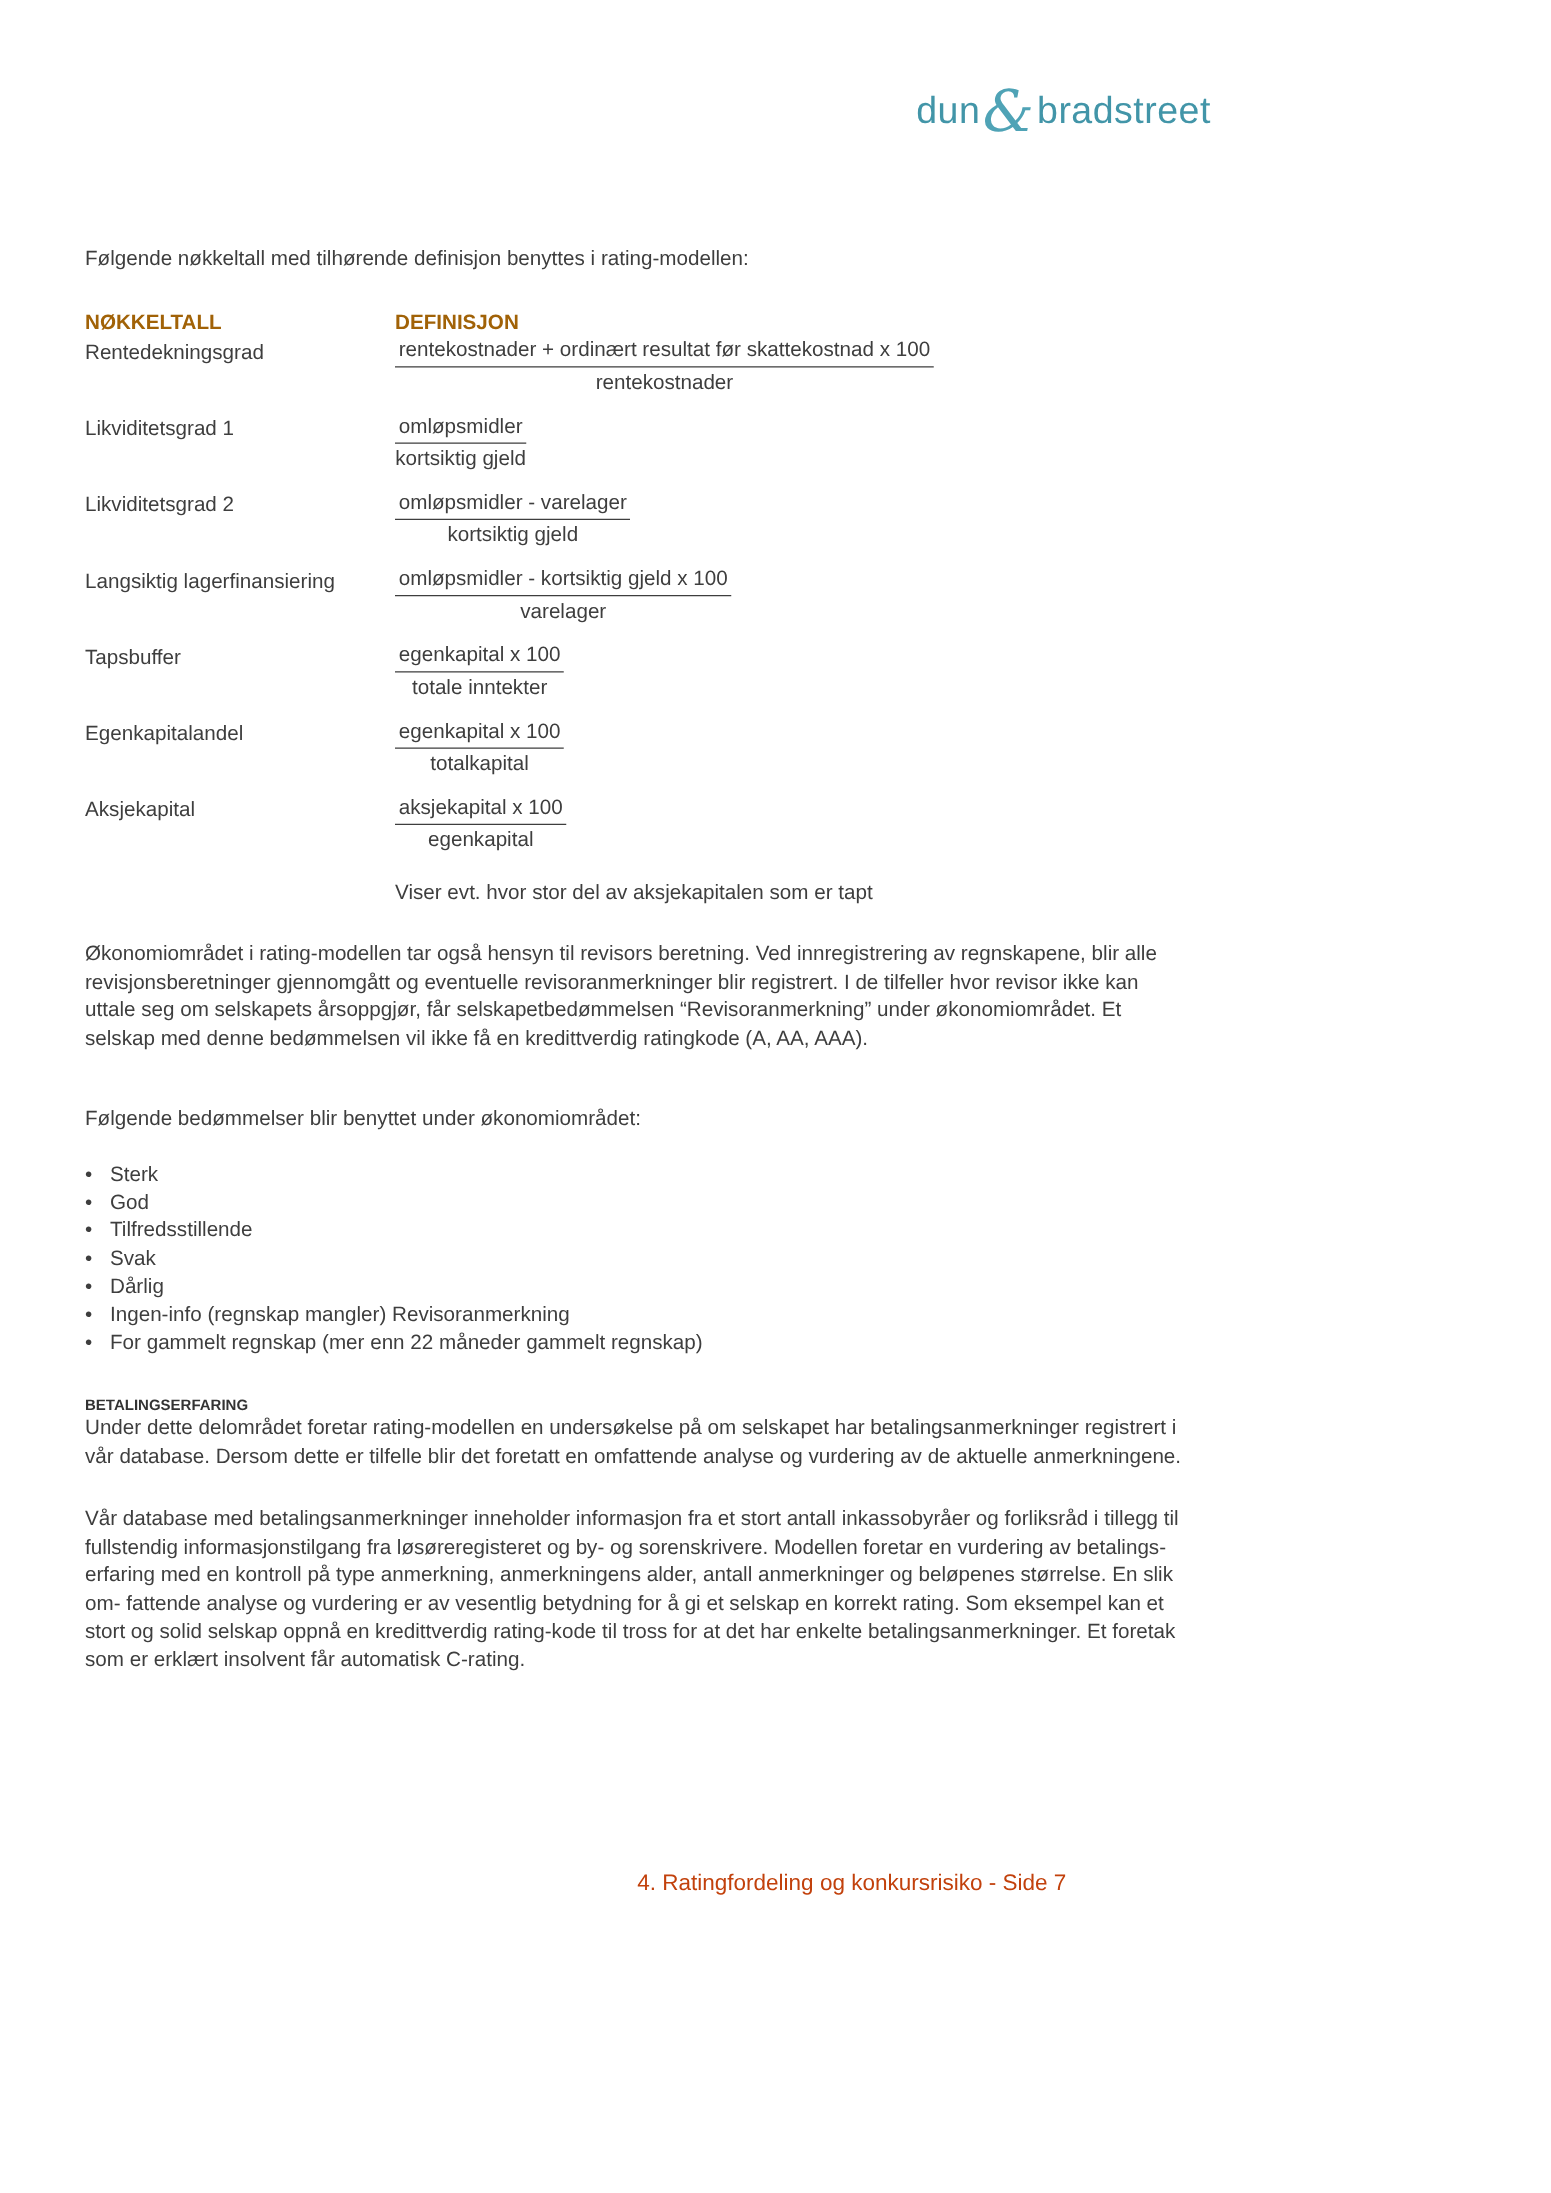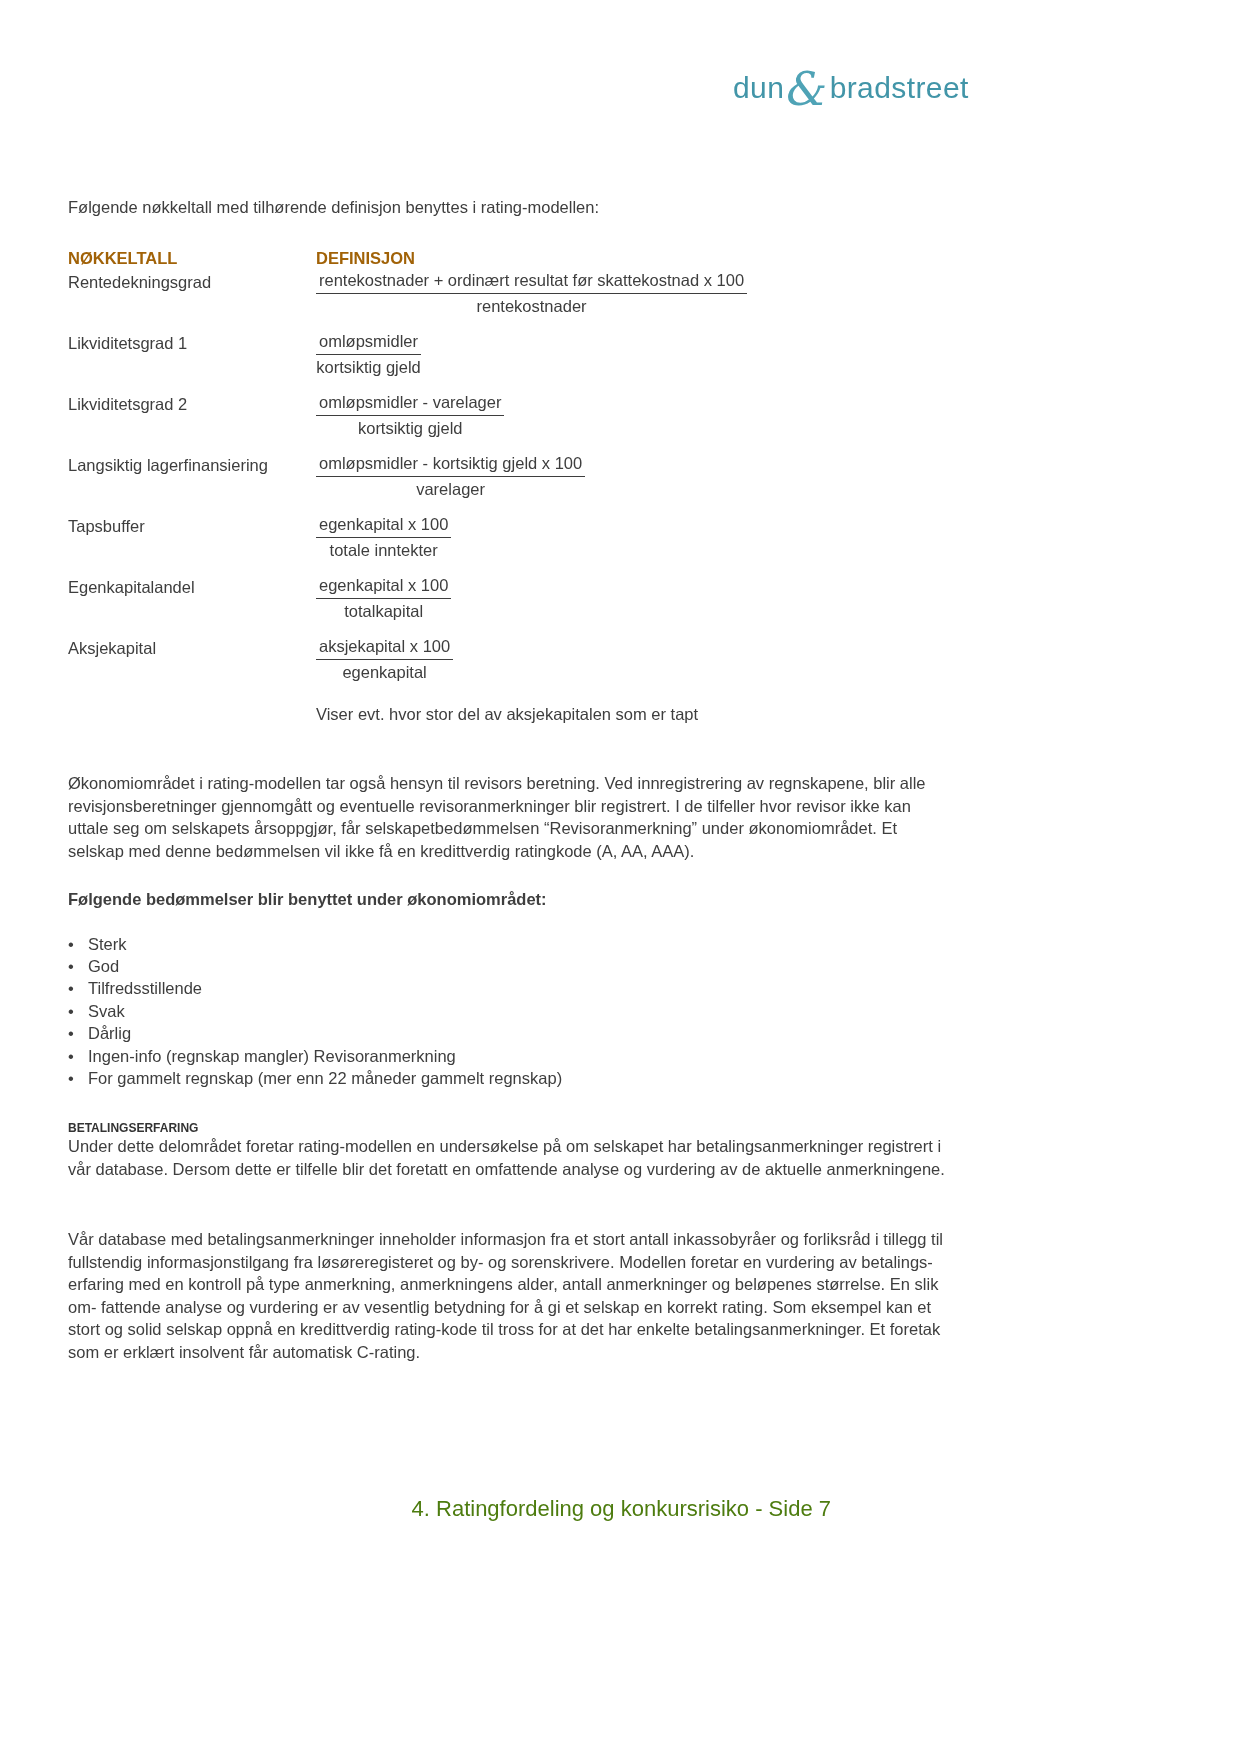--- a/index.html
+++ b/index.html
@@ -43,36 +43,36 @@
   .thead { display: flex; font-weight: bold; color: #a16207; }
   .thead .col-term { width: 248px; flex: 0 0 248px; }
 
   .trow { display: flex; align-items: flex-start; margin-bottom: 13px; }
   .trow .term { width: 248px; flex: 0 0 248px; padding-top: 5px; }
   .frac { display: inline-block; text-align: center; }
   .frac .num { display: inline-block; border-bottom: 1.5px solid #3e3e3e; padding: 3px 3px 3px; }
   .frac .den { display: block; padding-top: 3px; }
   .table-note { margin-top: 10px; margin-bottom: 0; }
 
-  .para { line-height: 22.5px; margin-top: 48px; }
-  .para.tight { margin-top: 26px; font-weight: bold; }
+  .para { line-height: 22.5px; margin-top: 28px; }
+  .para.tight { margin-top: 42px; }
 
   .bullets { margin-top: 22px; }
   .bullet { display: flex; line-height: 22.4px; }
   .bullet .dot { width: 20px; flex: 0 0 20px; }
 
   .section-heading { font-weight: bold; color: #333333; margin-top: 32px; }
   .section-heading + .para { margin-top: 0; }
 
   .footer {
     position: absolute;
     top: 1496px;
-    right: 306px;
-    font-size: 22px;
-    color: #4d7c0f;
+    right: 284px;
+    font-size: 18px;
+    color: #c2410c;
   }
 </style>
 </head>
 <body>
 
 <div class="page">
 
   <div class="logo">
     <span>dun</span><span class="amp">&amp;</span><span>bradstreet</span>
   </div>

